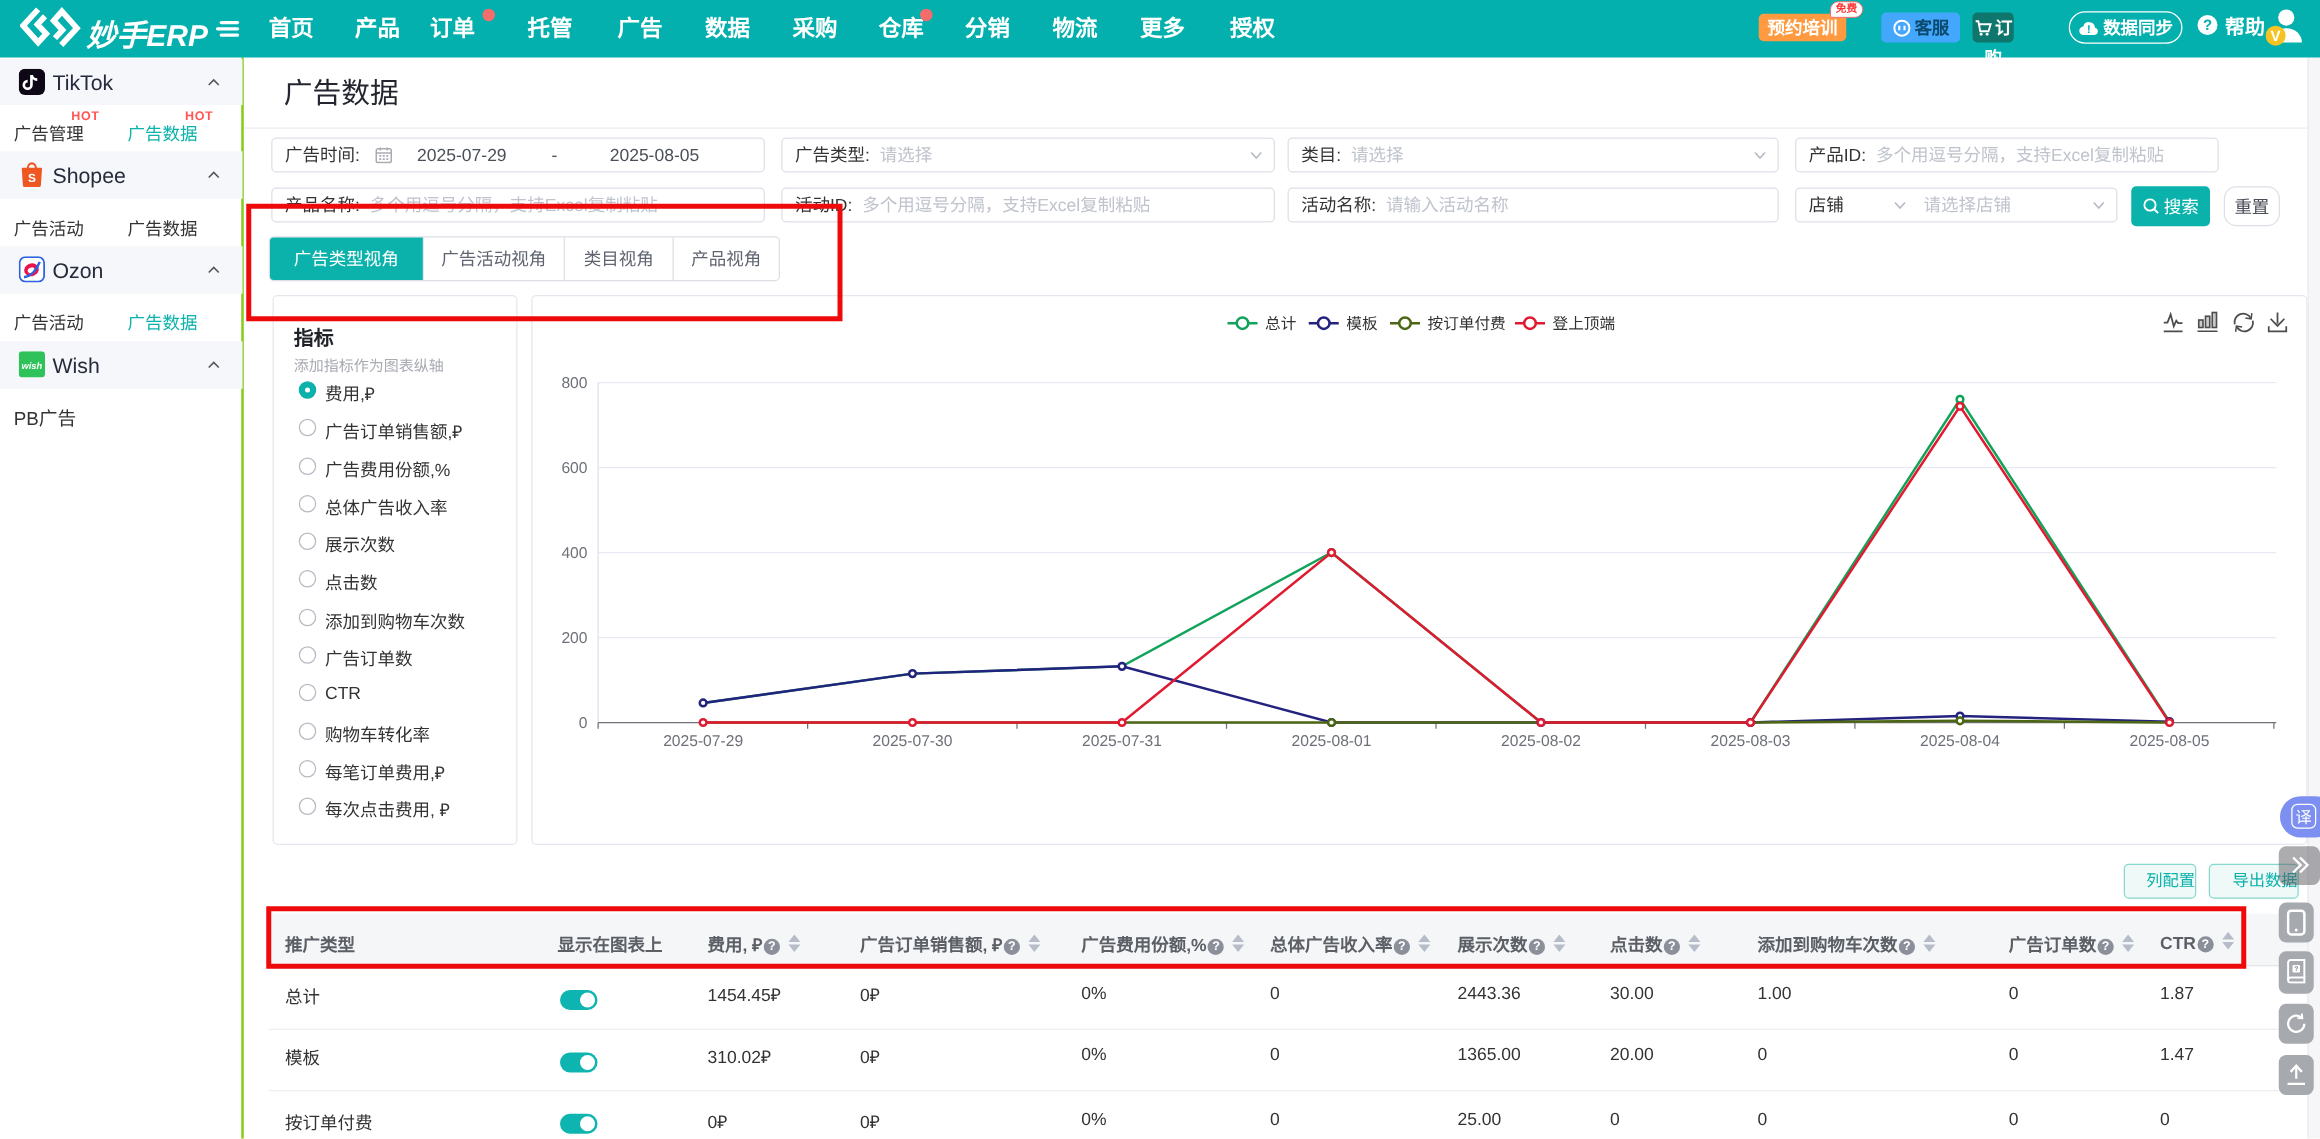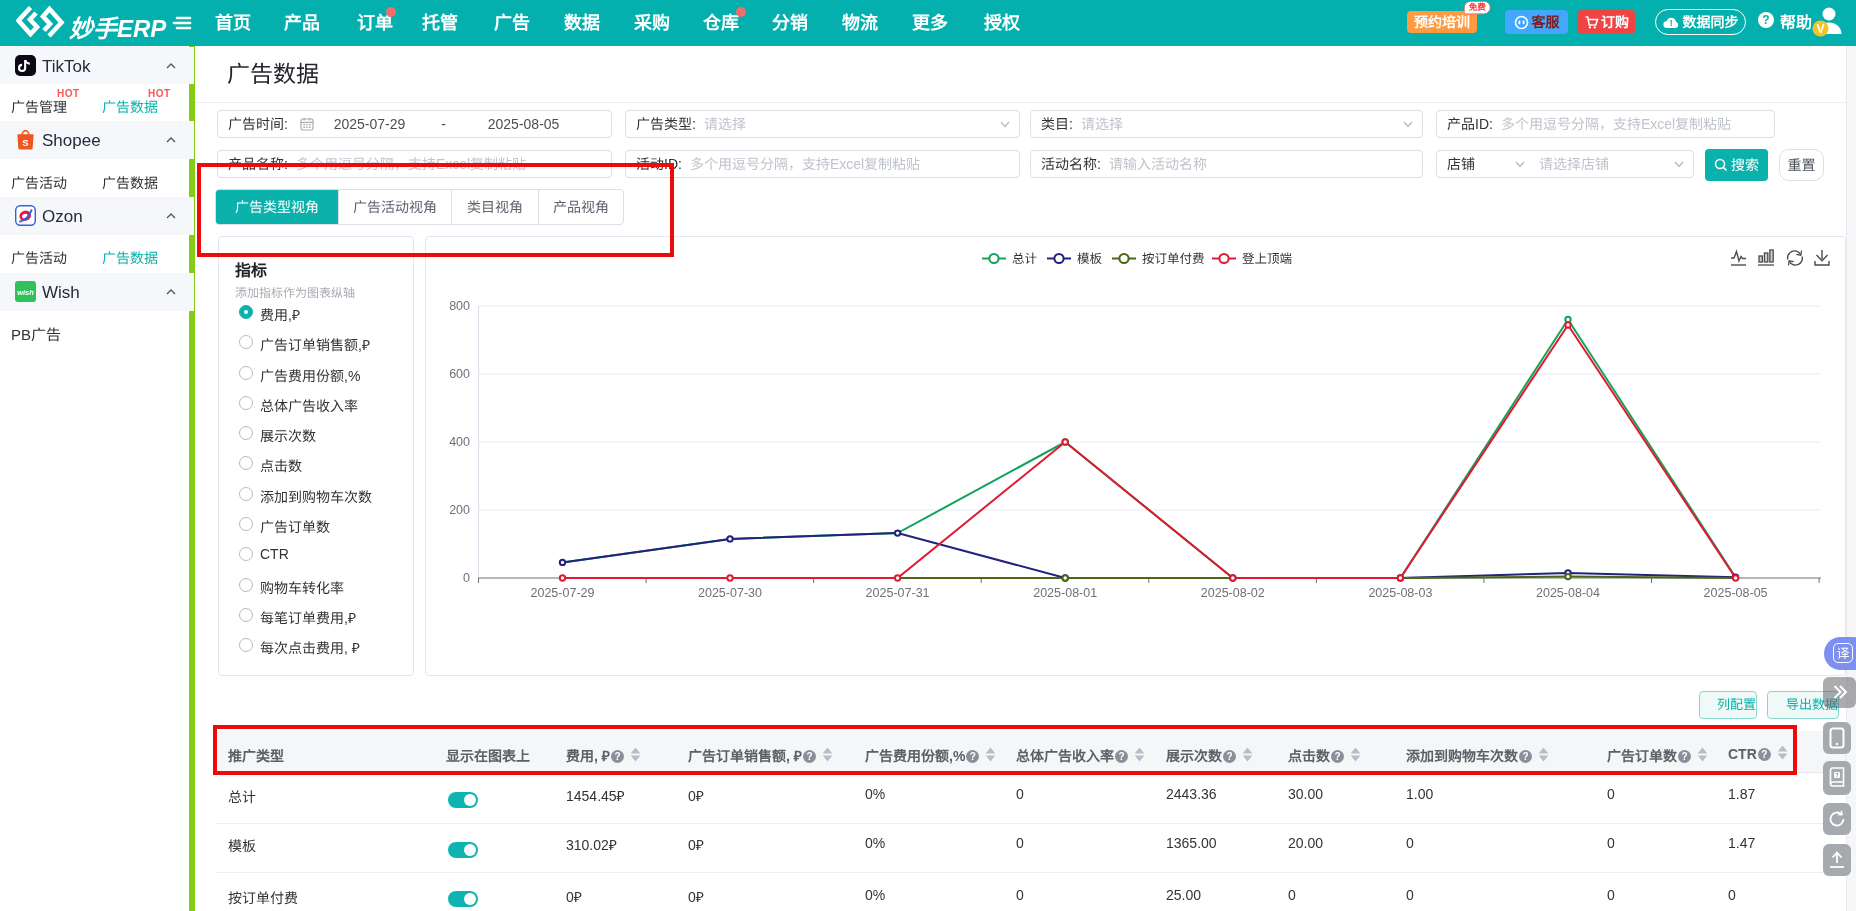--- a/index.html
+++ b/index.html
@@ -5,21 +5,21 @@
 <style>
   * { margin:0; padding:0; box-sizing:border-box; }
   html,body { width:1856px; height:911px; overflow:hidden; }
   body { font-family:"Liberation Sans", sans-serif; background:#fff; position:relative; }
   .abs { position:absolute; }
   
   #nav { left:0; top:0; width:1856px; height:46px; background:#04b0ad; color:#fff; z-index:5; }
   .navitem { position:absolute; top:0; height:46px; line-height:46px; font-size:18px; font-weight:bold; color:#fff; }
   .reddot { position:absolute; width:10px; height:10px; border-radius:50%; background:#f56c6c; }
   
-  #side { left:0; top:46px; width:195px; height:865px; background:#fff; border-right:6px solid #84cc16; z-index:2; }
+  #side { left:0; top:46px; width:195px; height:865px; background:#fff; border-right:2px solid #84cc16; z-index:2; }
   .sechead { position:absolute; left:0; width:194px; height:38px; background:#f6f7fa; }
   .sechead .nm { position:absolute; left:42px; top:10px; font-size:17px; color:#252b3a; font-weight:500;}
   .chev { position:absolute; right:18px; top:14px; width:10px; height:10px; }
   .sitem { position:absolute; font-size:14px; color:#333; }
   .sitem.act { color:#0cb2ac; }
   .hot { position:absolute; color:#f55; font-size:10px; font-weight:bold; letter-spacing:0.5px;}
   #scrollstrip { left:1846px; top:46px; width:10px; height:865px; background:#f6f6f8; border-left:1px solid #e9eaee; z-index:1;}
   h1.title { position:absolute; left:227px; top:55px; font-size:23px; color:#23262e; font-weight:500; }
   #titleline { left:195px; top:102px; width:1651px; height:1px; background:#ecedf0; }
   
@@ -67,42 +67,42 @@
   <div class="abs" style="left:69px;top:9px;font-size:24px;font-weight:bold;font-style:italic;color:#fff;">妙手ERP</div>
   <svg class="abs" style="left:172px;top:16px" width="20" height="14" viewBox="0 0 20 14">
     <g stroke="#fff" stroke-width="2.6" stroke-linecap="round">
       <line x1="5" y1="2" x2="18" y2="2"></line>
         <line x1="2" y1="7" x2="18" y2="7"></line>
         <line x1="5" y1="12" x2="18" y2="12"></line>
     </g>
   </svg>
   <div class="navitem" style="left:215px;">首页</div>
   <div class="navitem" style="left:284px;">产品</div>
-  <div class="navitem" style="left:357px;">订单</div>
+  <div class="navitem" style="left:344px;">订单</div>
   <div class="reddot" style="left:386px;top:7px;"></div>
   <div class="navitem" style="left:422px;">托管</div>
   <div class="navitem" style="left:494px;">广告</div>
   <div class="navitem" style="left:564px;">数据</div>
   <div class="navitem" style="left:634px;">采购</div>
   <div class="navitem" style="left:703px;">仓库</div>
   <div class="reddot" style="left:736px;top:7px;"></div>
   <div class="navitem" style="left:772px;">分销</div>
   <div class="navitem" style="left:842px;">物流</div>
   <div class="navitem" style="left:912px;">更多</div>
   <div class="navitem" style="left:984px;">授权</div>
 
   <div class="abs" style="left:1407px;top:11px;width:70px;height:22px;background:#ff9a41;border-radius:4px;color:#fff;font-size:14px;font-weight:bold;text-align:center;line-height:22px;">预约培训</div>
   <div class="abs" style="left:1464px;top:1px;width:34px;height:17px;background:#fff;border:1px solid #f56c6c;border-radius:9px 9px 9px 2px;color:#f33;font-size:11px;line-height:15px;text-align:center;font-weight:bold;transform:scale(0.78);transform-origin:left top;">免费</div>
-  <div class="abs" style="left:1505px;top:10px;width:63px;height:24px;background:#43a7fd;border-radius:4px;color:#7f1d1d;font-size:14px;font-weight:bold;text-align:center;line-height:24px;">
+  <div class="abs" style="left:1505px;top:10px;width:63px;height:24px;background:#43a7fd;border-radius:4px;color:#0c4a6e;font-size:14px;font-weight:bold;text-align:center;line-height:24px;">
     <svg style="vertical-align:-3px;margin-right:3px" width="15" height="15" viewBox="0 0 15 15">
         <circle cx="7.5" cy="7.5" r="6" fill="none" stroke="#fff" stroke-width="1.6"></circle>
         <line x1="5.4" y1="5.6" x2="5.4" y2="9.2" stroke="#fff" stroke-width="1.7"></line>
         <line x1="9.6" y1="5.6" x2="9.6" y2="9.2" stroke="#fff" stroke-width="1.7"></line>
       </svg>客服</div>
-  <div class="abs" style="left:1578px;top:10px;width:57px;height:24px;background:#ef4444;border-radius:4px;color:#fff;font-size:14px;font-weight:bold;text-align:center;line-height:24px;">
+  <div class="abs" style="left:1578px;top:10px;width:33px;height:24px;background:#0f766e;border-radius:4px;color:#fff;font-size:14px;font-weight:bold;text-align:center;line-height:24px;">
     <svg style="vertical-align:-3px;margin-right:2px" width="15" height="15" viewBox="0 0 15 15">
         <path d="M1.5 2 h2.2 l1.5 8 h6.6 l1.7 -5.6 h-9.3" fill="none" stroke="#fff" stroke-width="1.5"></path>
         <circle cx="5.9" cy="12.4" r="1.15" fill="#fff"></circle>
         <circle cx="10.7" cy="12.4" r="1.15" fill="#fff"></circle>
       </svg>订购</div>
   <div class="abs" style="left:1655px;top:9px;width:91px;height:26px;border:1px solid #fff;border-radius:13px;color:#fff;font-size:14px;font-weight:bold;text-align:center;line-height:24px;">
     <svg style="vertical-align:-4px;margin-right:3px" width="17" height="16" viewBox="0 0 17 16">
         <path d="M4 13 a3.4 3.4 0 0 1 -0.4 -6.8 a4.8 4.8 0 0 1 9.4 0.9 a3 3 0 0 1 -0.5 5.9 z" fill="#fff"></path>
         <text x="8.2" y="11" font-size="9" font-weight="bold" fill="#04b0ad" text-anchor="middle">!</text>
       </svg>数据同步</div>

